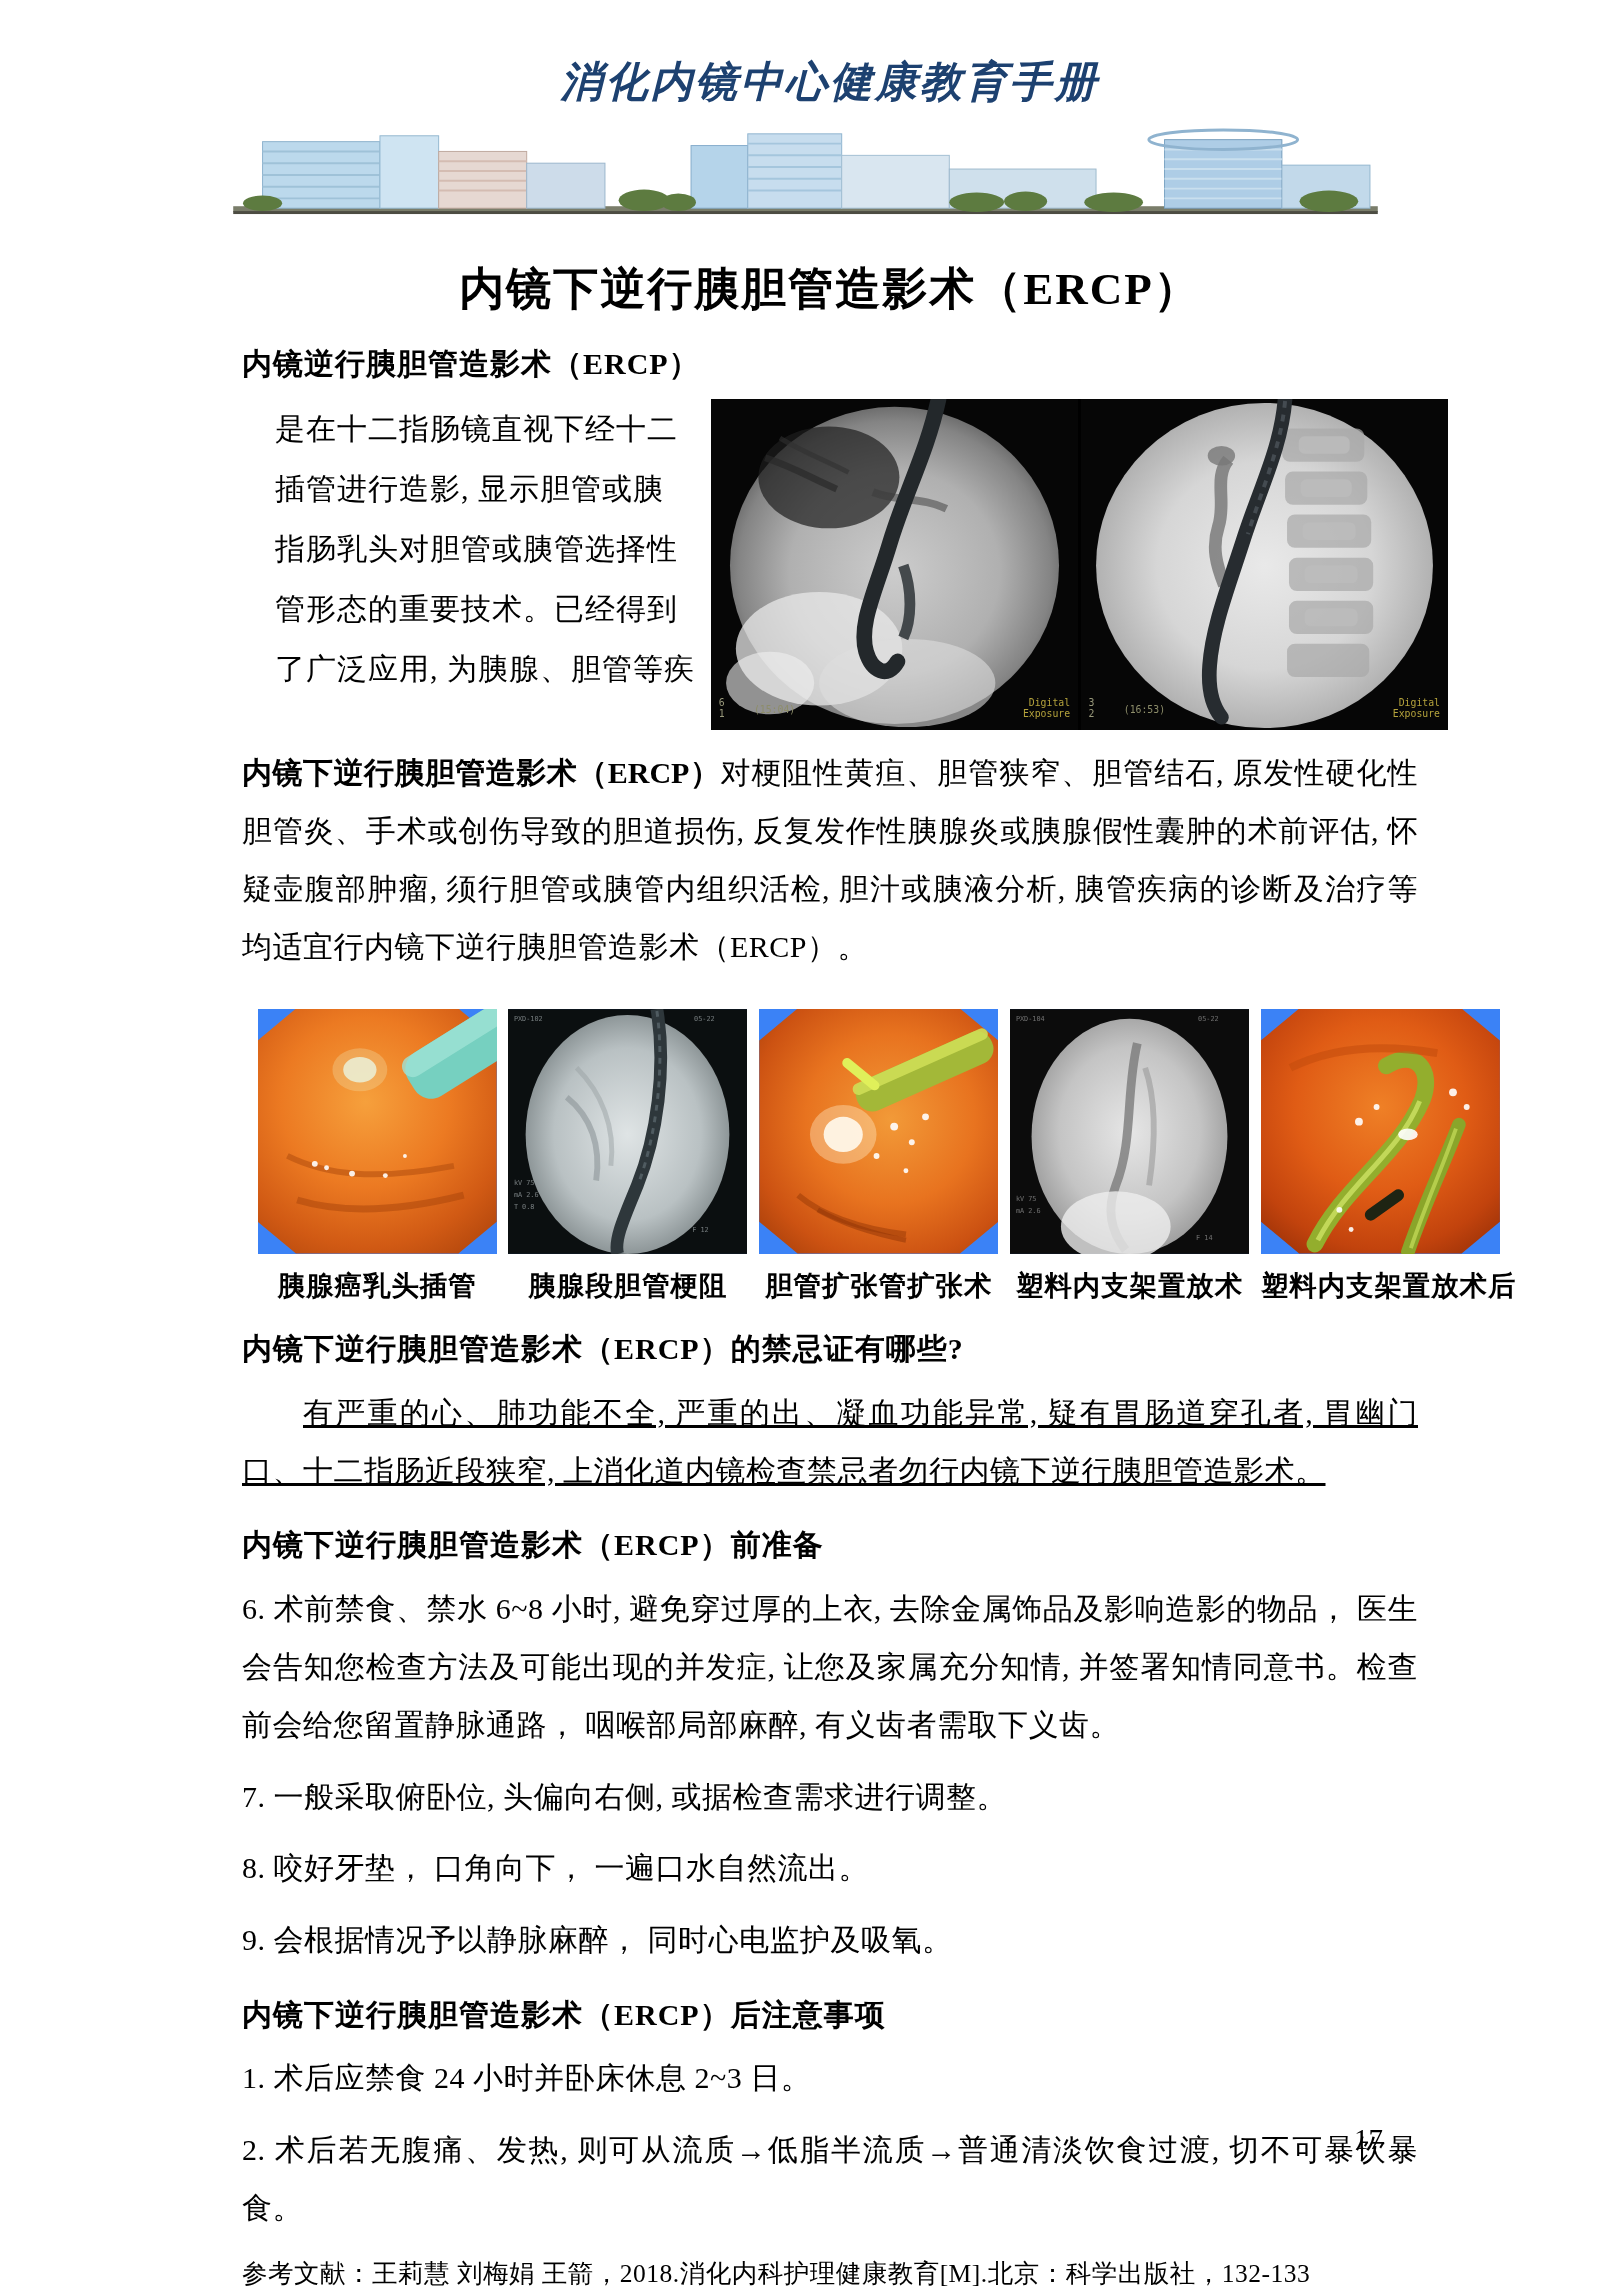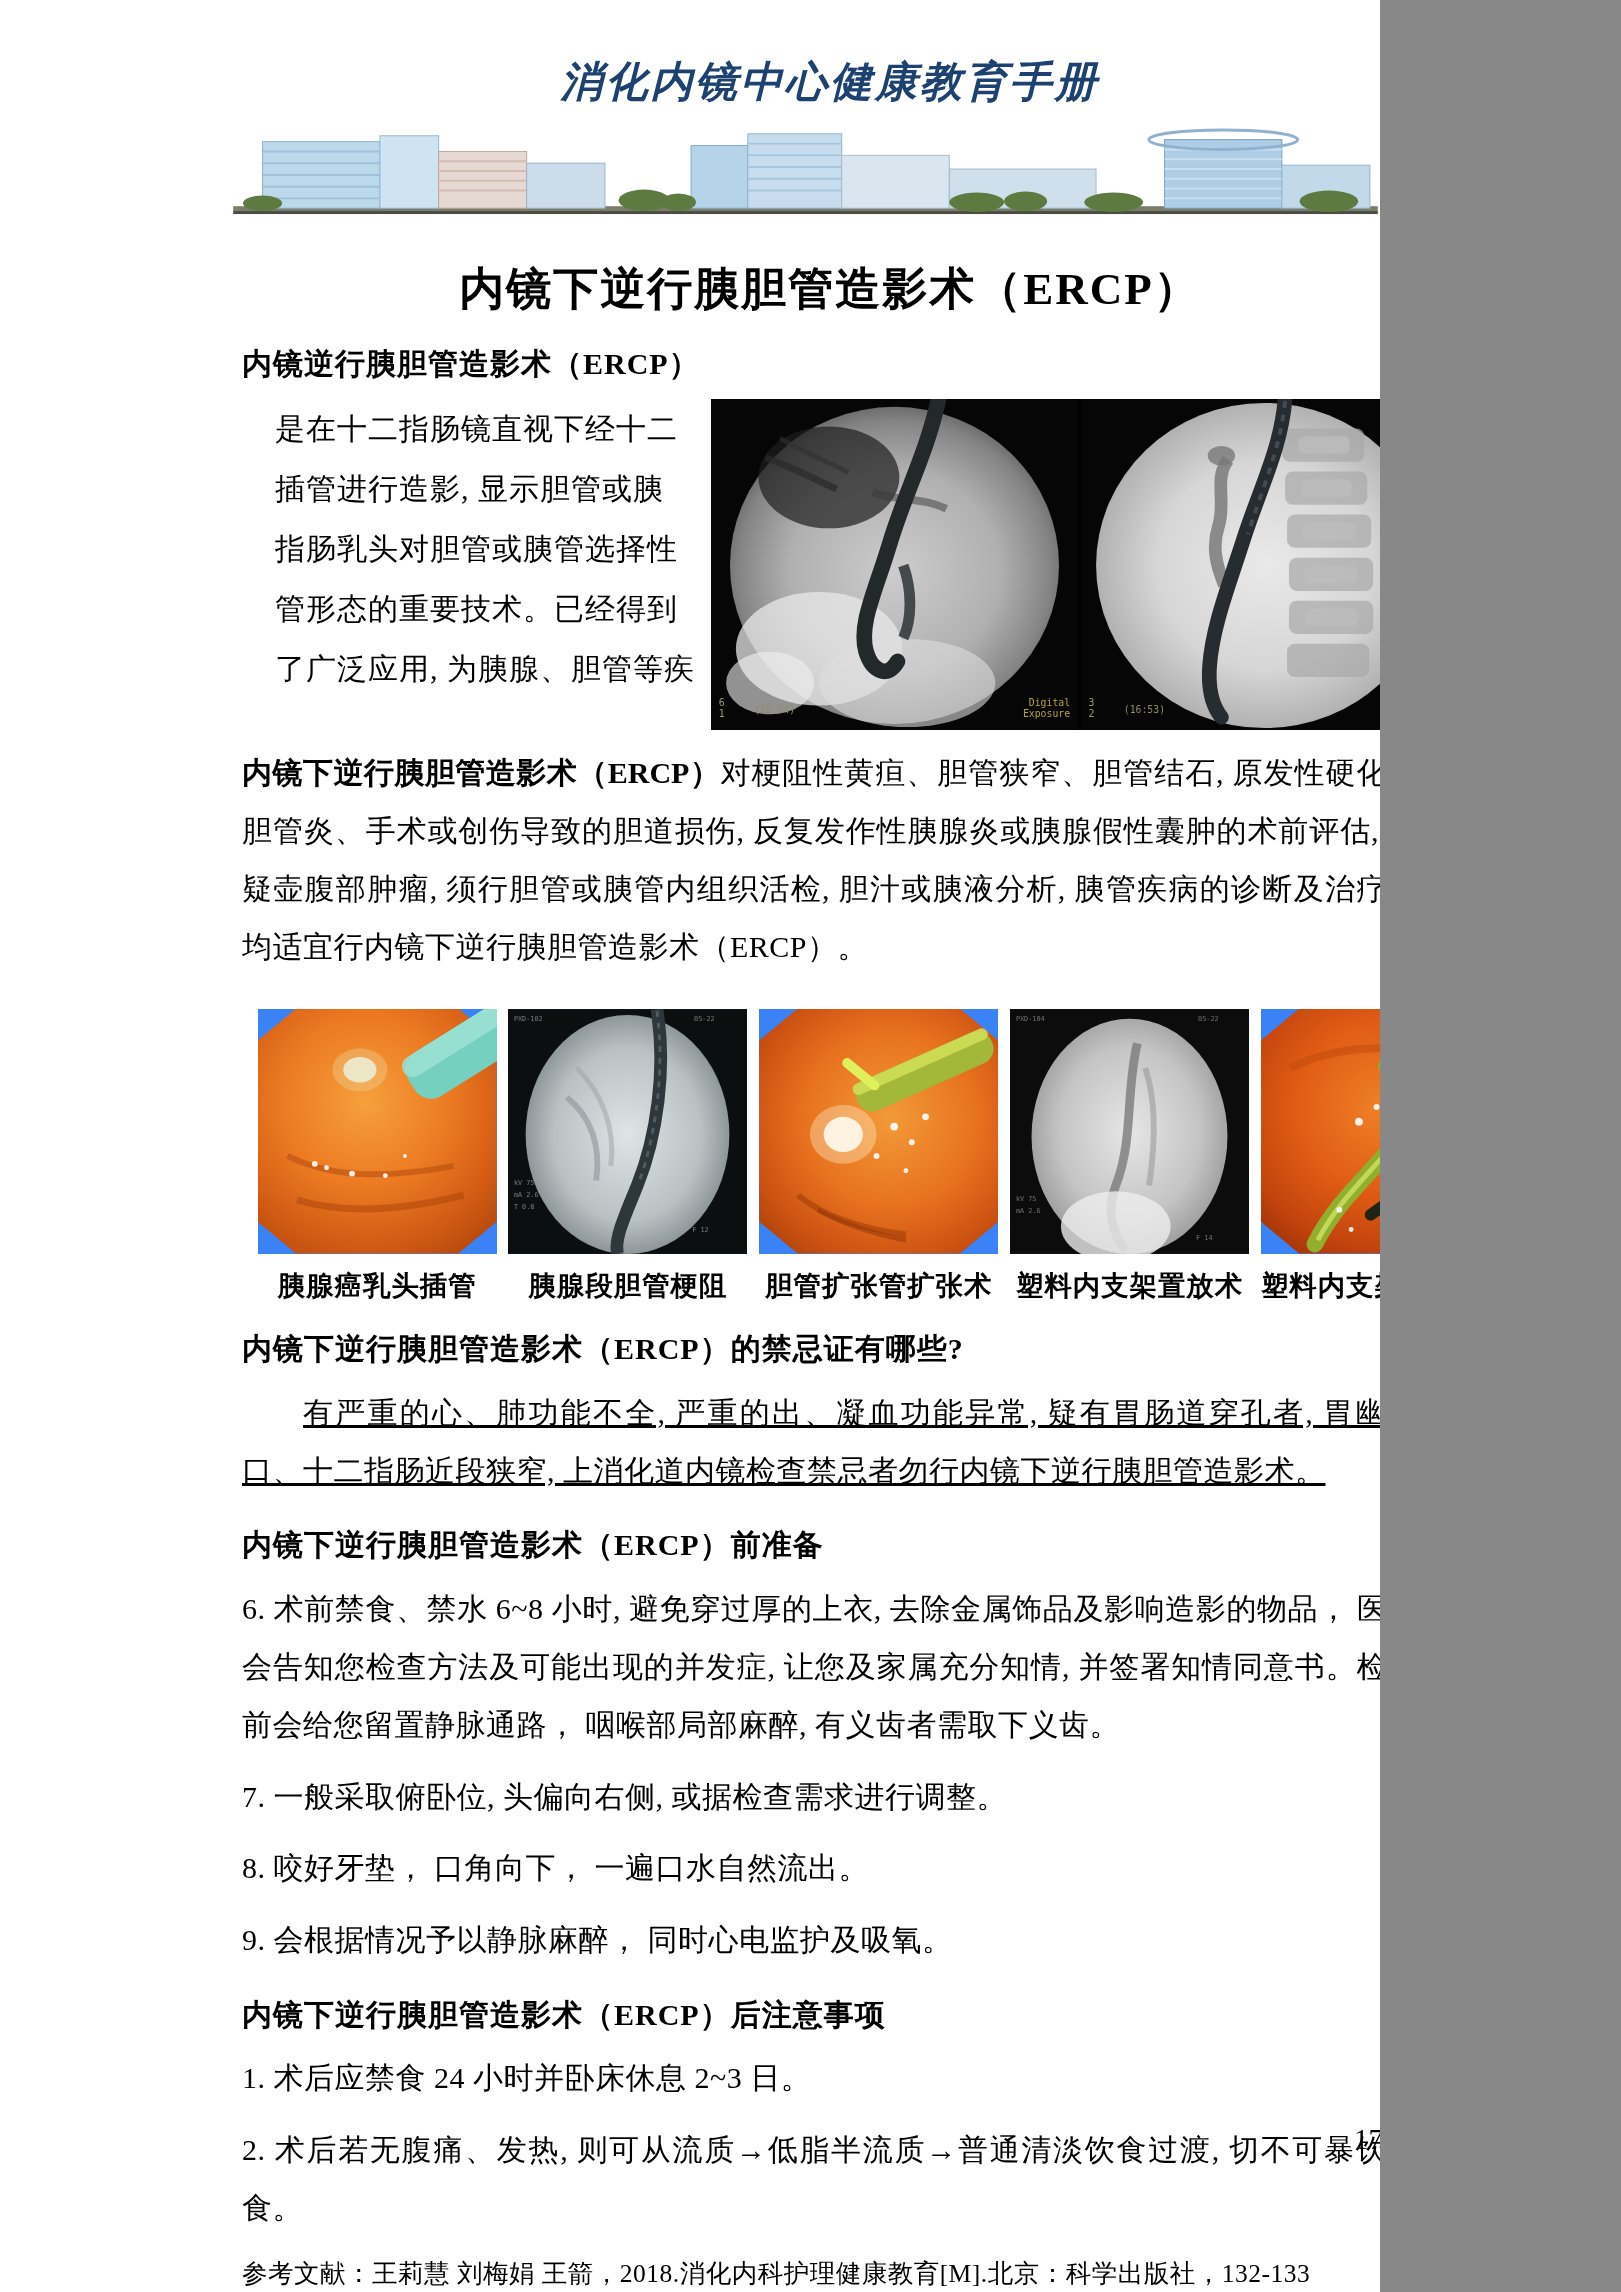--- a/index.html
+++ b/index.html
@@ -1,18 +1,18 @@
 <!DOCTYPE html>
 <html><head>
 <meta charset="utf-8">
 <style>
   html,body{margin:0;padding:0;background:#888;}
   .page{
     position:relative;
-    width:1380px;height:2293px;
+    width:1621px;height:2293px;
     background:#ffffff;
     font-family:"Liberation Serif","DejaVu Serif",serif;
     color:#000;
     overflow:hidden;
   }
   .content{position:absolute;left:242px;top:0;width:1176px;}
 
   
   .manual-title{
     margin-top:54px;

